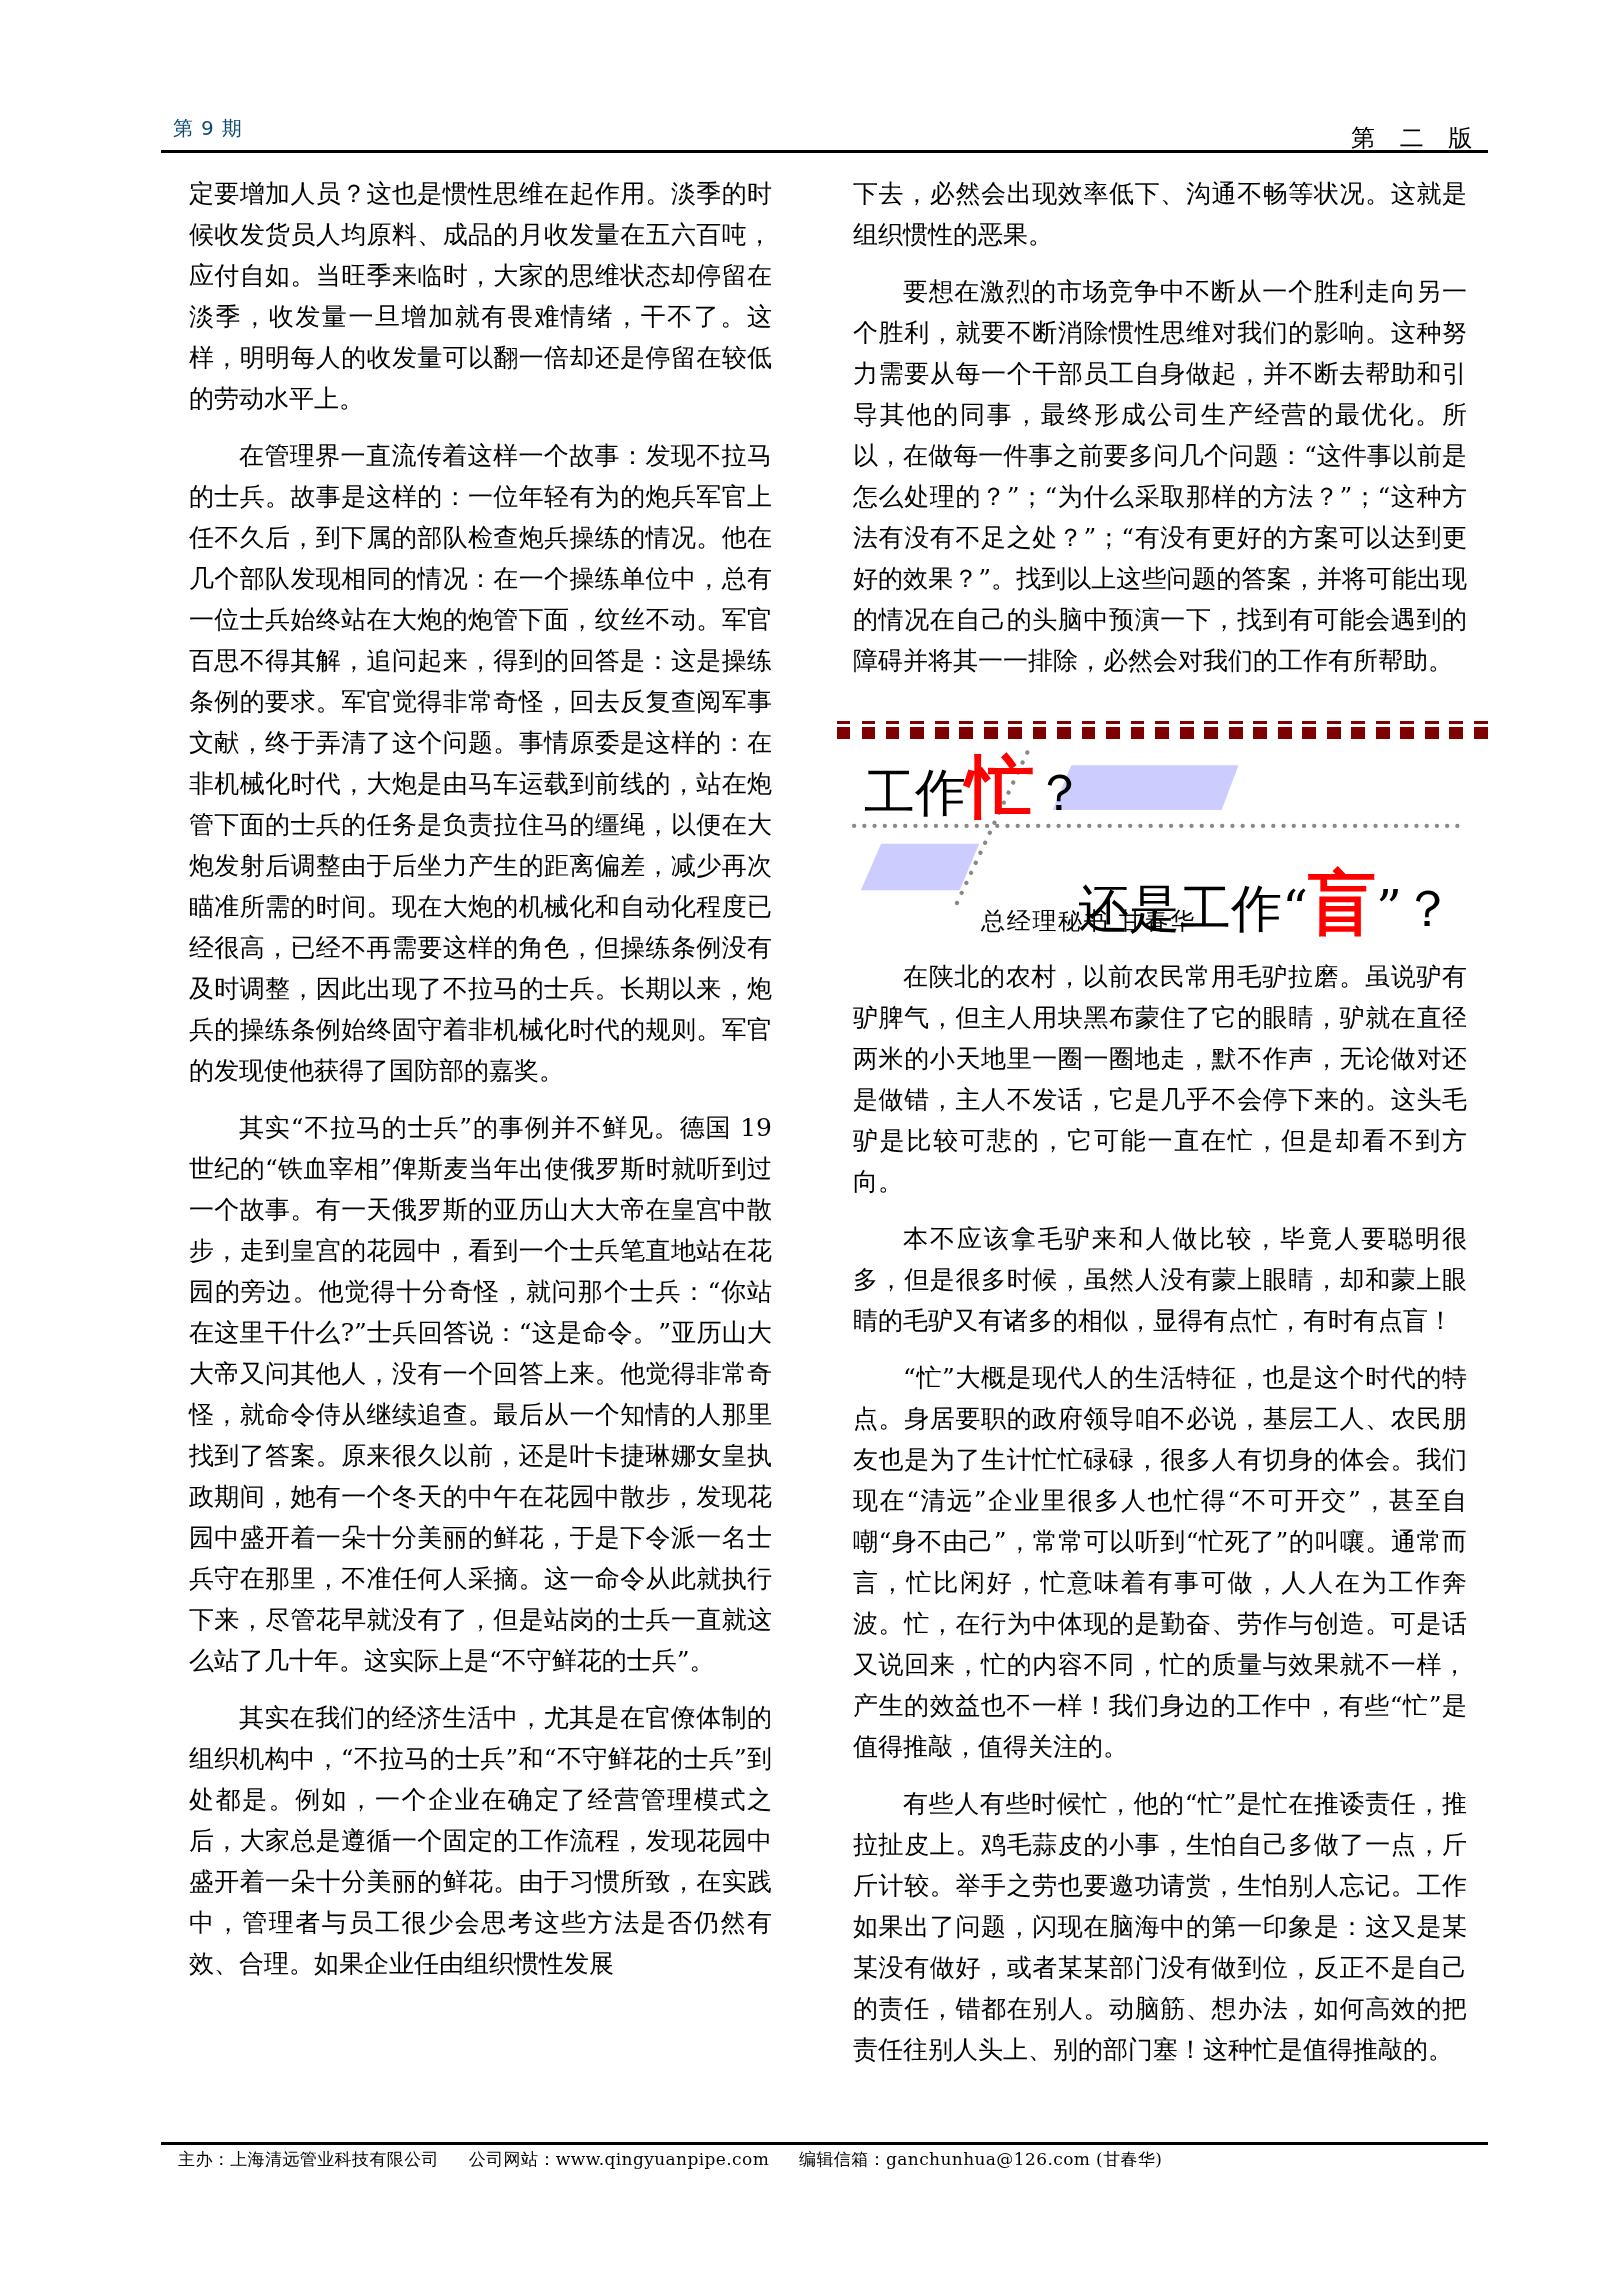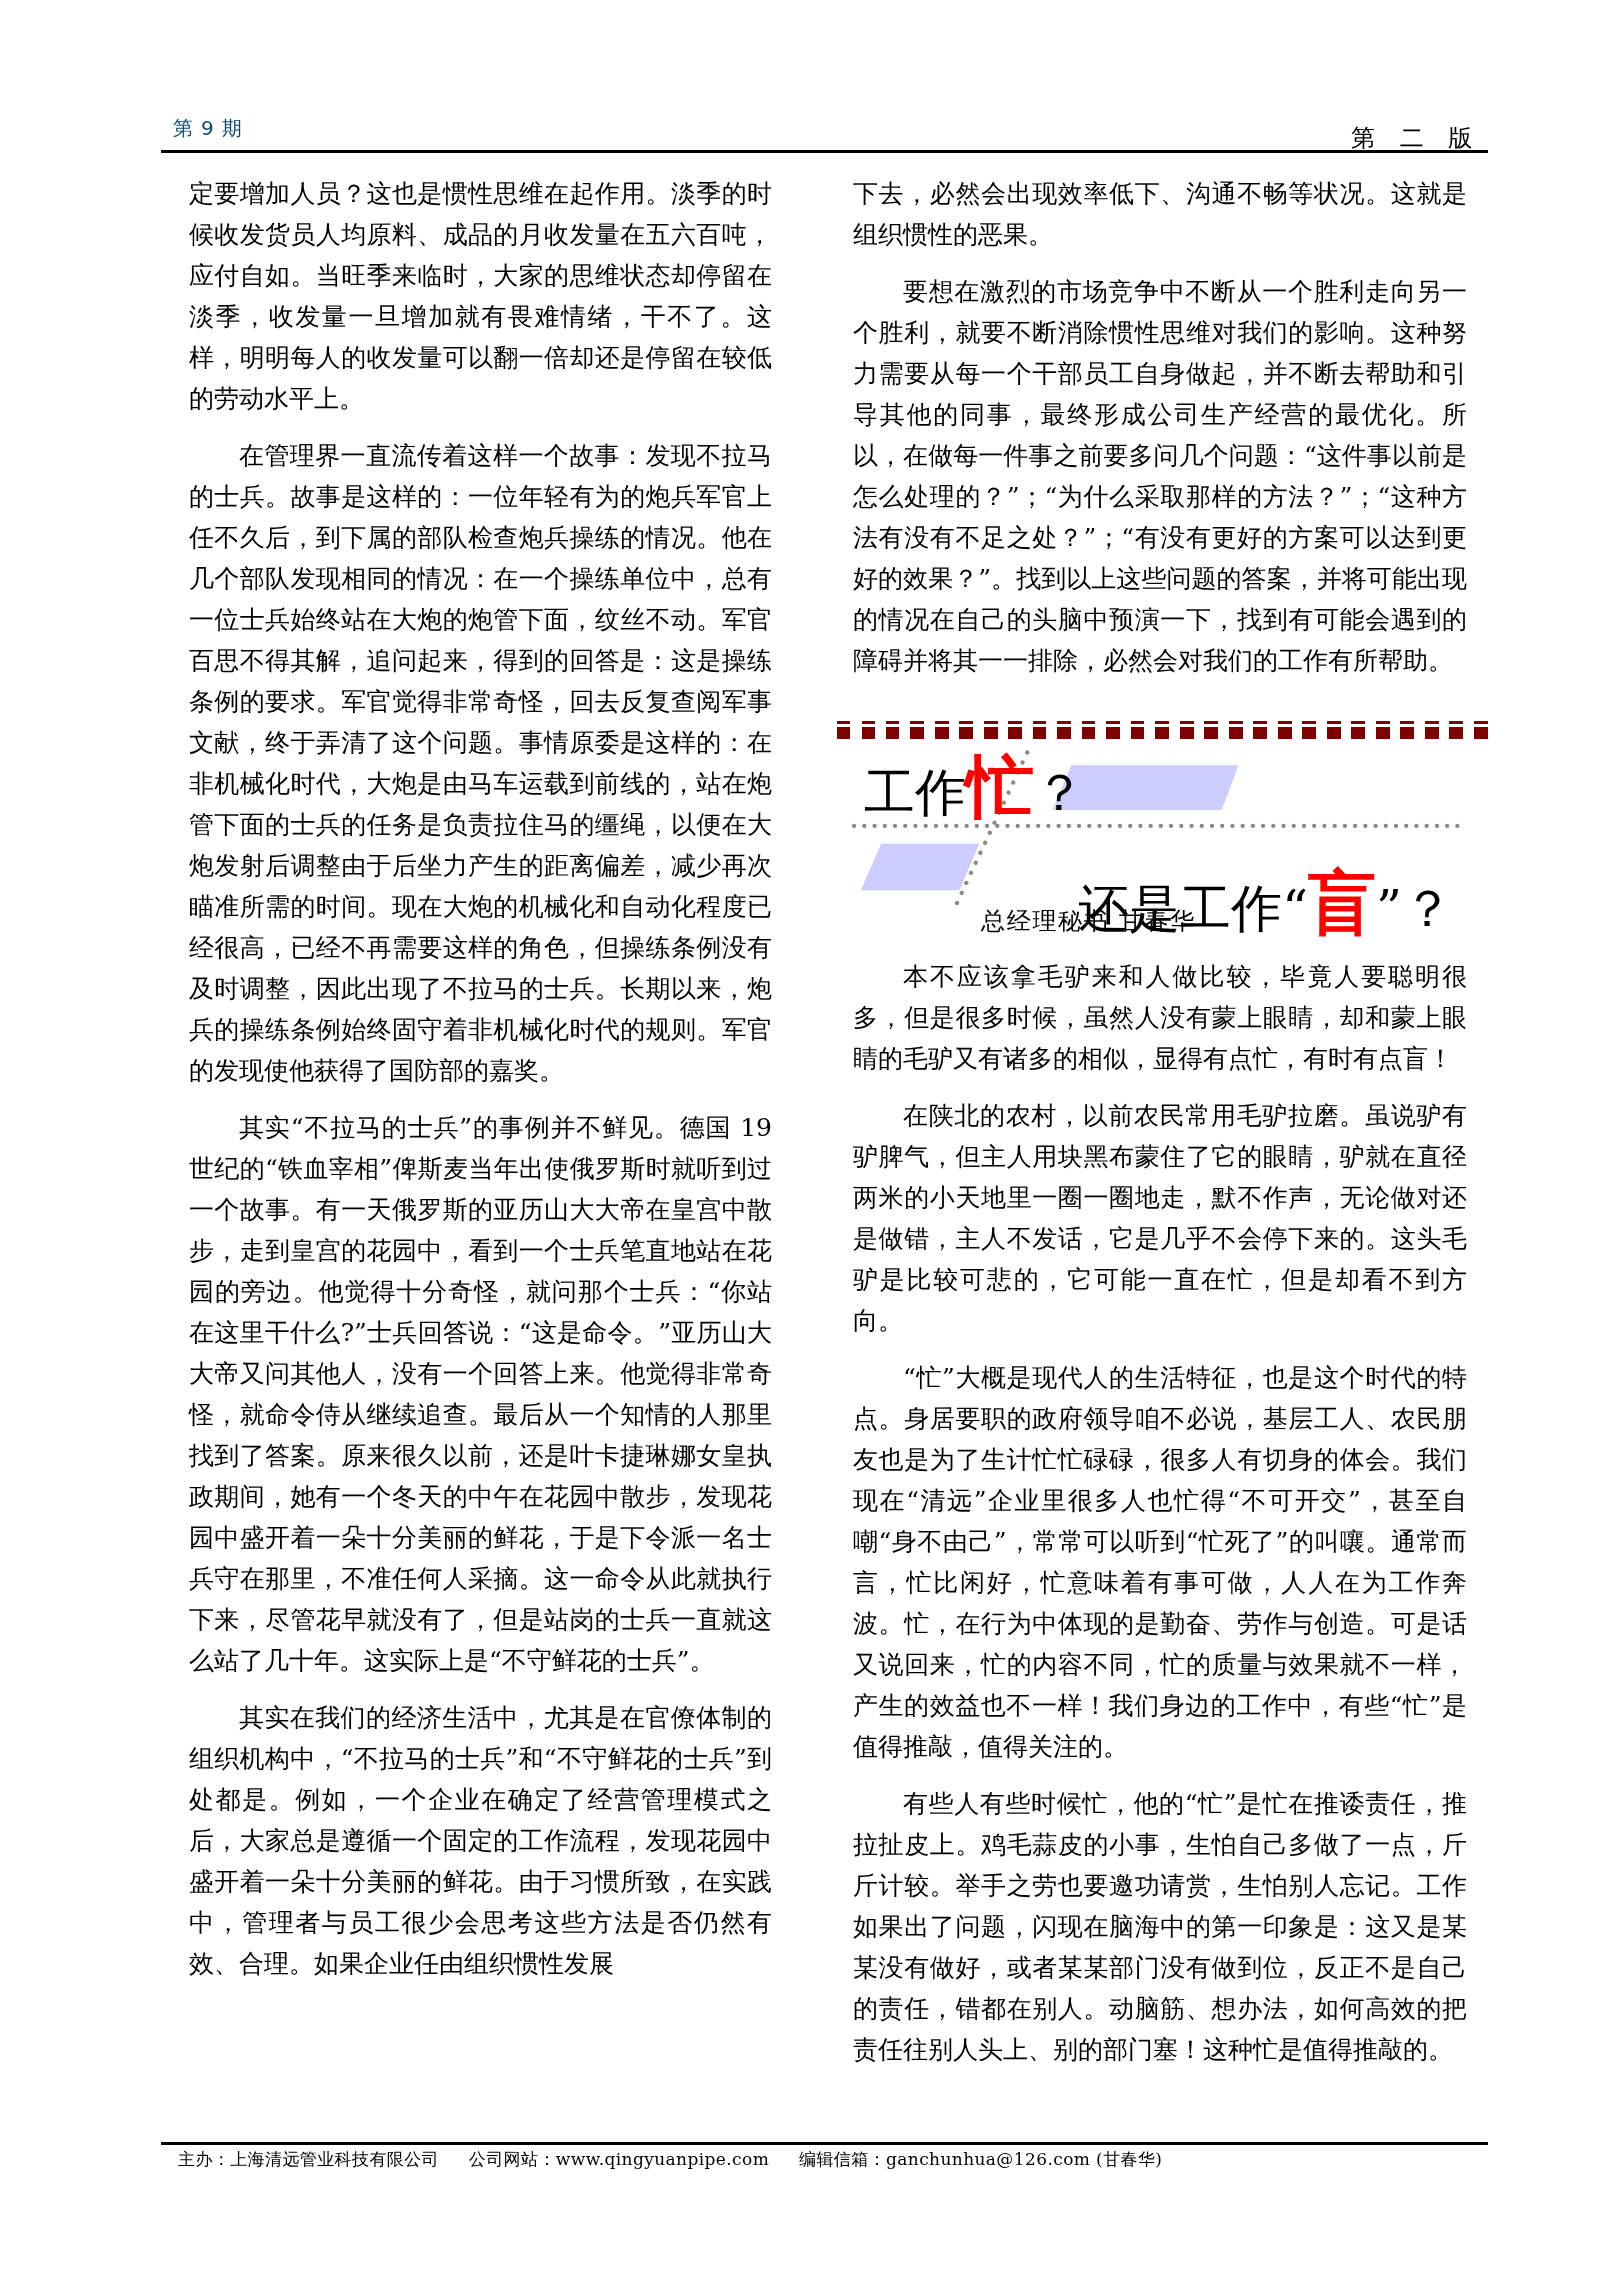--- a/index.html
+++ b/index.html
@@ -68,22 +68,22 @@
       <span>工作</span><span class="red-big">忙</span><span>？</span>
     </div>
     <div class="t2">
       <span>还是工作“</span><span class="red-big">盲</span><span>”？</span>
     </div>
   </div>
 
   <div class="author">总经理秘书  甘春华</div>
 
   <div class="col col-right-bottom">
+    <p class="ind">在陕北的农村，以前农民常用毛驴拉磨。虽说驴有驴脾气，但主人用块黑布蒙住了它的眼睛，驴就在直径两米的小天地里一圈一圈地走，默不作声，无论做对还是做错，主人不发话，它是几乎不会停下来的。这头毛驴是比较可悲的，它可能一直在忙，但是却看不到方向。</p>
     <p class="ind">本不应该拿毛驴来和人做比较，毕竟人要聪明很多，但是很多时候，虽然人没有蒙上眼睛，却和蒙上眼睛的毛驴又有诸多的相似，显得有点忙，有时有点盲！</p>
-    <p class="ind">在陕北的农村，以前农民常用毛驴拉磨。虽说驴有驴脾气，但主人用块黑布蒙住了它的眼睛，驴就在直径两米的小天地里一圈一圈地走，默不作声，无论做对还是做错，主人不发话，它是几乎不会停下来的。这头毛驴是比较可悲的，它可能一直在忙，但是却看不到方向。</p>
     <p class="ind">“忙”大概是现代人的生活特征，也是这个时代的特点。身居要职的政府领导咱不必说，基层工人、农民朋友也是为了生计忙忙碌碌，很多人有切身的体会。我们现在“清远”企业里很多人也忙得“不可开交”，甚至自嘲“身不由己”，常常可以听到“忙死了”的叫嚷。通常而言，忙比闲好，忙意味着有事可做，人人在为工作奔波。忙，在行为中体现的是勤奋、劳作与创造。可是话又说回来，忙的内容不同，忙的质量与效果就不一样，产生的效益也不一样！我们身边的工作中，有些“忙”是值得推敲，值得关注的。</p>
     <p class="ind">有些人有些时候忙，他的“忙”是忙在推诿责任，推拉扯皮上。鸡毛蒜皮的小事，生怕自己多做了一点，斤斤计较。举手之劳也要邀功请赏，生怕别人忘记。工作如果出了问题，闪现在脑海中的第一印象是：这又是某某没有做好，或者某某部门没有做到位，反正不是自己的责任，错都在别人。动脑筋、想办法，如何高效的把责任往别人头上、别的部门塞！这种忙是值得推敲的。</p>
   </div>
 
   <div class="foot-rule"></div>
   <div class="footer">
     <span>主办：上海清远管业科技有限公司</span>
     <span>公司网站：www.qingyuanpipe.com</span>
     <span>编辑信箱：ganchunhua@126.com (甘春华)</span>
   </div>

